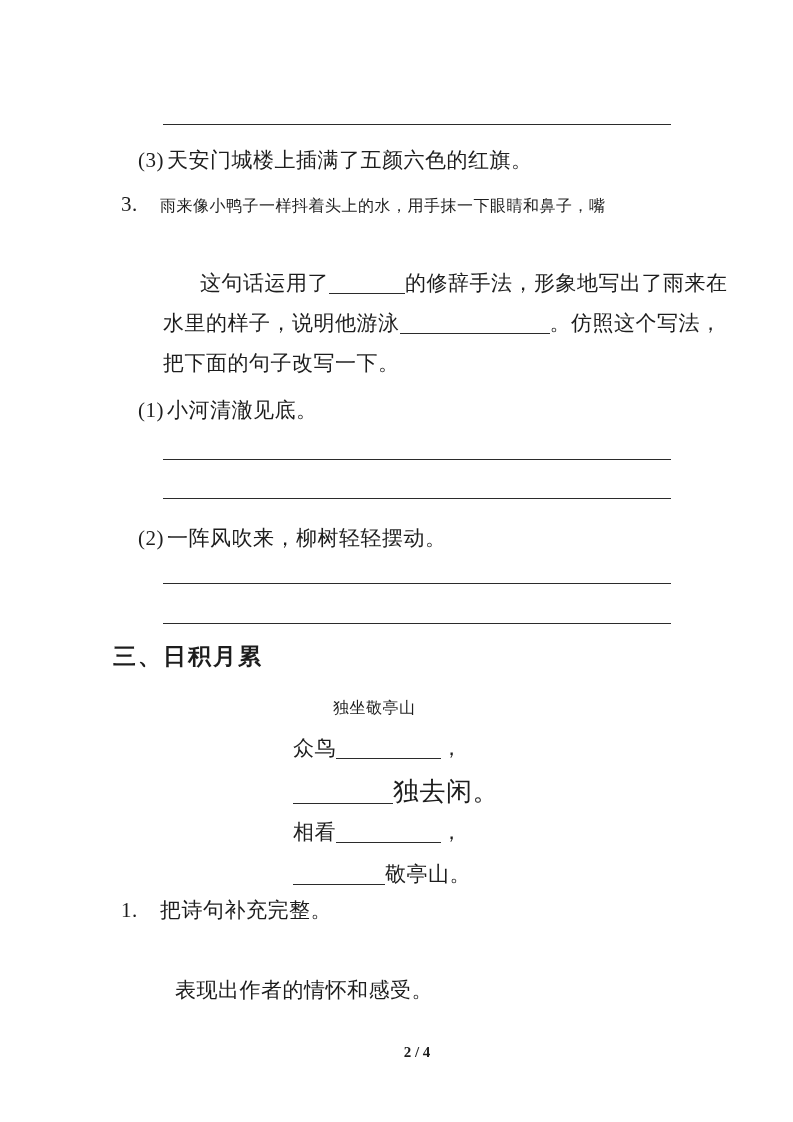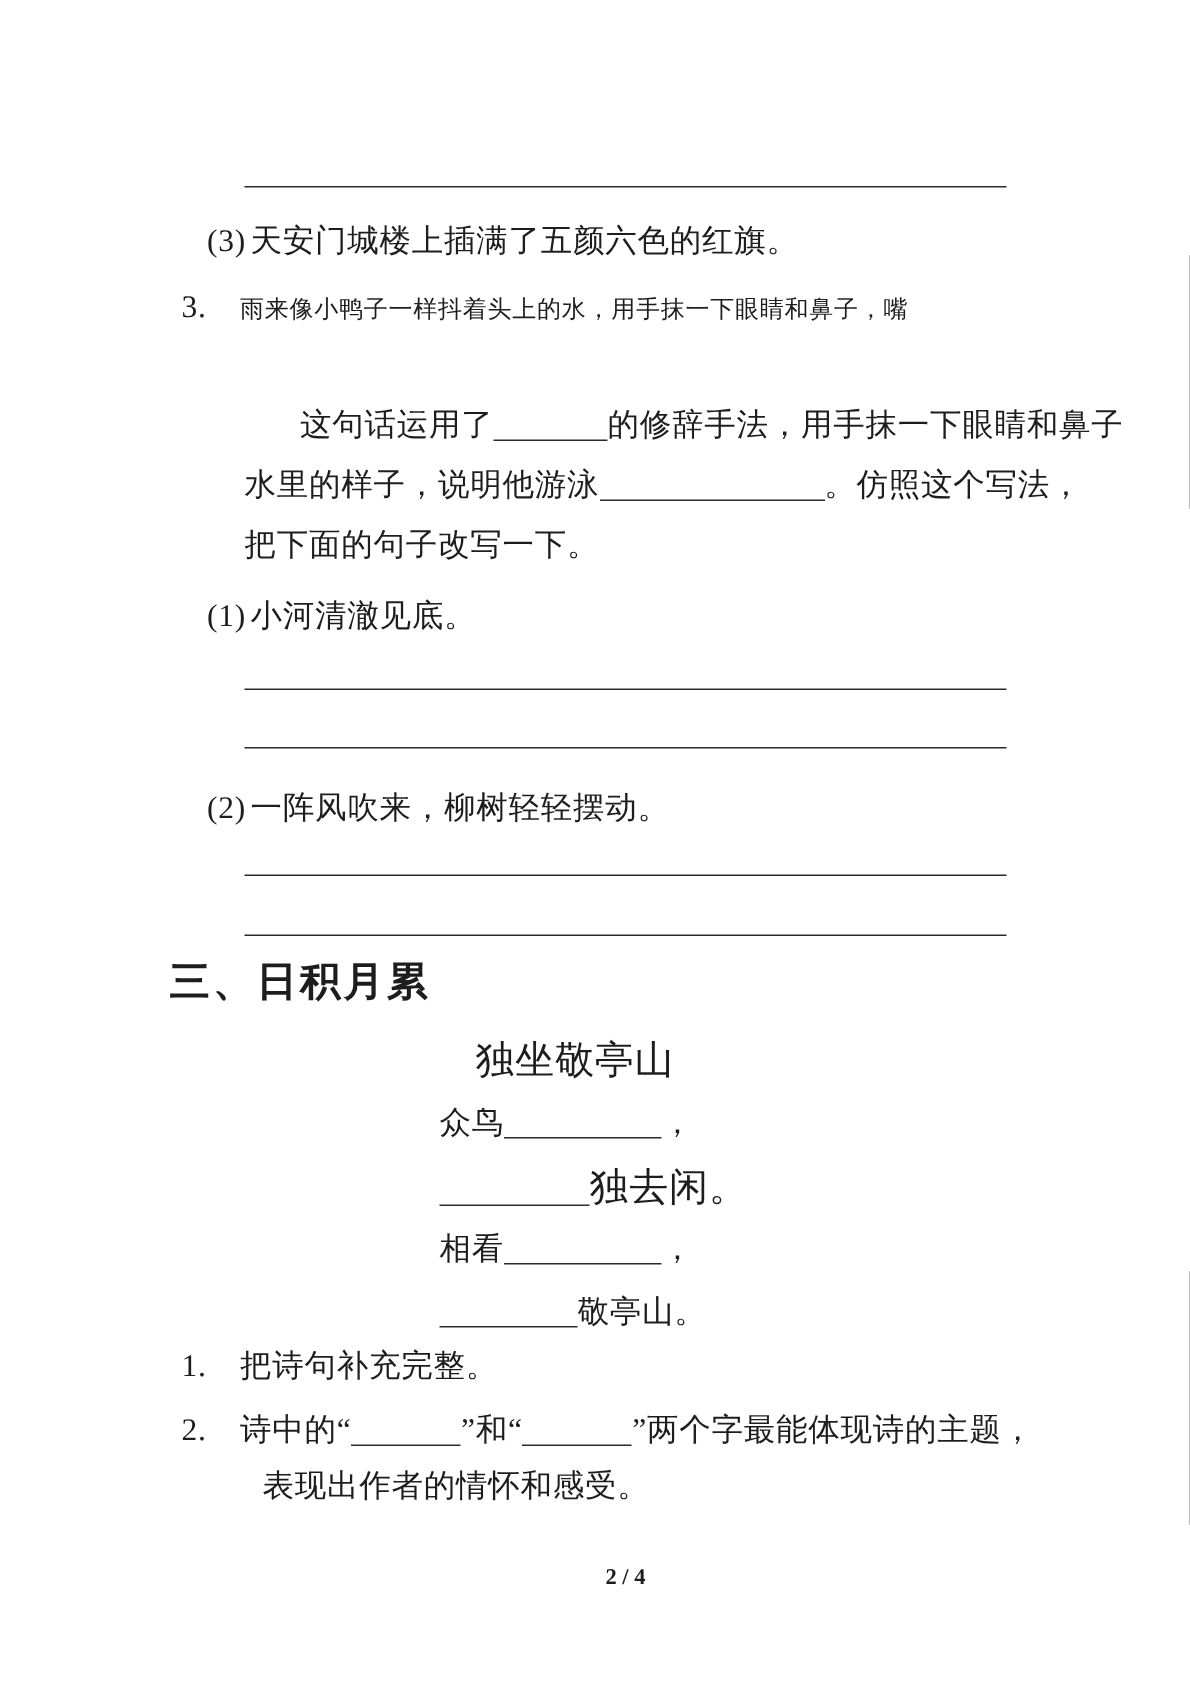--- a/index.html
+++ b/index.html
@@ -32,23 +32,23 @@
     vertical-align:-4px;
   }
   .answer-line{
     position:absolute;
     left:163px;width:508px;
     border-bottom:1.6px solid #2b2b2b;
     height:0;
   }
   .heading{
     position:absolute;
-    font-family:Liberation Mono, monospace;
+    font-family:Liberation Serif, serif;
     font-weight:bold;
-    font-size:27px;
+    font-size:23px;
     line-height:34px;
     letter-spacing:2px;
     white-space:nowrap;
   }
   .footer{
     position:absolute;
     left:0;right:0;
     text-align:center;
     font-weight:bold;
     font-size:15px;
@@ -65,60 +65,57 @@
 
   <div class="row" style="left:138px;top:147px">
     <span class="paren-label">(3)</span><span>天安门城楼上插满了五颜六色的红旗。</span>
   </div>
 
   <div class="row" style="left:121px;top:191px">
     <span class="num-label">3.</span><span class="kai">雨来像小鸭子一样抖着头上的水，用手抹一下眼睛和鼻子，嘴</span>
   </div>
 
   <div class="row" style="left:200px;top:270px">
-    <span>这句话运用了</span><span class="blank" style="width:76px"></span><span>的修辞手法，用手抹一下眼睛和鼻子</span>
+    <span>这句话运用了</span><span class="blank" style="width:76px"></span><span>的修辞手法，形象地写出了雨来在</span>
   </div>
   <div class="row" style="left:163px;top:310px">
     <span>水里的样子，说明他游泳</span><span class="blank" style="width:150px"></span><span>。仿照这个写法，</span>
   </div>
   <div class="row" style="left:163px;top:350px">把下面的句子改写一下。</div>
 
   <div class="row" style="left:138px;top:397px">
     <span class="paren-label">(1)</span><span>小河清澈见底。</span>
   </div>
   <div class="answer-line" style="top:459px"></div>
   <div class="answer-line" style="top:498px"></div>
 
   <div class="row" style="left:138px;top:525px">
     <span class="paren-label">(2)</span><span>一阵风吹来，柳树轻轻摆动。</span>
   </div>
   <div class="answer-line" style="top:583px"></div>
   <div class="answer-line" style="top:623px"></div>
 
   <div class="heading" style="left:113px;top:640px">三、日积月累</div>
 
-  <div class="row kai" style="left:317px;top:694px;font-size:26px">独坐敬亭山</div>
+  <div class="row kai" style="left:333px;top:694px;font-size:16px">独坐敬亭山</div>
 
   <div class="row kai" style="left:293px;top:735px;font-size:21px">
     <span>众鸟</span><span class="blank" style="width:105px"></span><span>，</span>
   </div>
   <div class="row kai" style="left:293px;top:777px;font-size:26px">
     <span></span><span class="blank" style="width:100px"></span><span>独去闲。</span>
   </div>
   <div class="row kai" style="left:293px;top:819px;font-size:21px">
     <span>相看</span><span class="blank" style="width:105px"></span><span>，</span>
   </div>
   <div class="row kai" style="left:293px;top:861px;font-size:21px">
     <span></span><span class="blank" style="width:92px"></span><span>敬亭山。</span>
   </div>
 
   <div class="row" style="left:121px;top:897px">
     <span class="num-label">1.</span><span>把诗句补充完整。</span>
   </div>
 
-  <div class="row" style="left:121px;top:940px">
-    <span class="num-label">2.</span><span>诗中的“</span><span class="blank" style="width:73px"></span><span>”和“</span><span class="blank" style="width:73px"></span><span>”两个字最能体现诗的主题，</span>
-  </div>
   <div class="row" style="left:175px;top:977px">表现出作者的情怀和感受。</div>
 
   <div class="footer" style="top:1042px">2 / 4</div>
 
 </div>
 
 </body></html>

